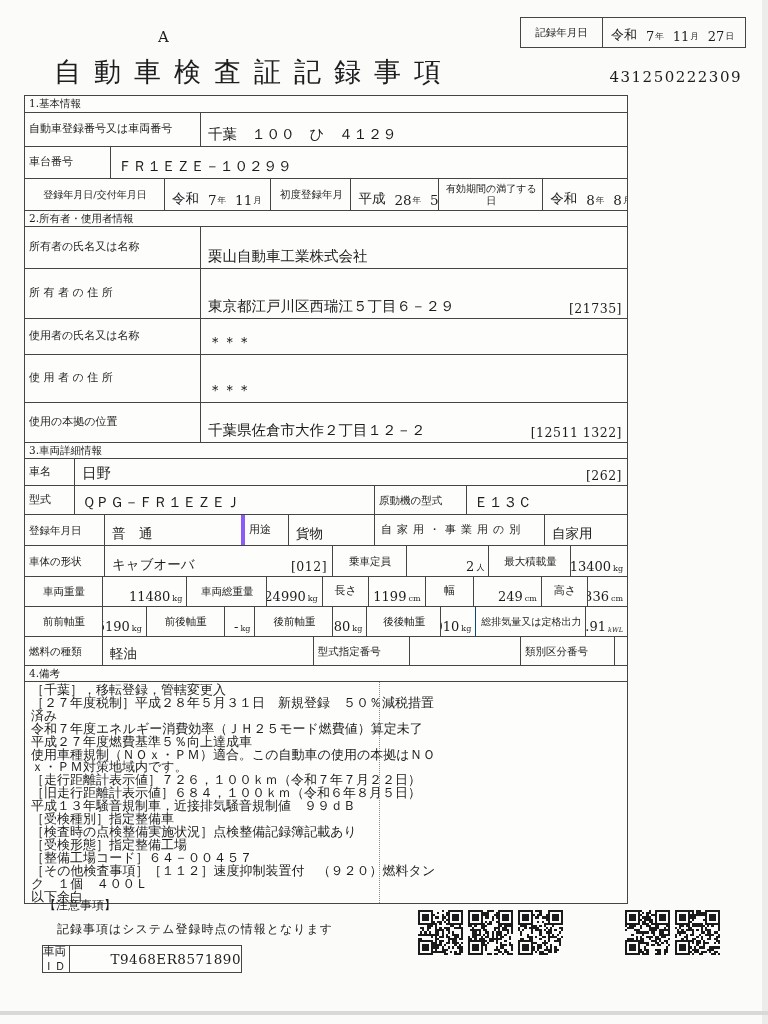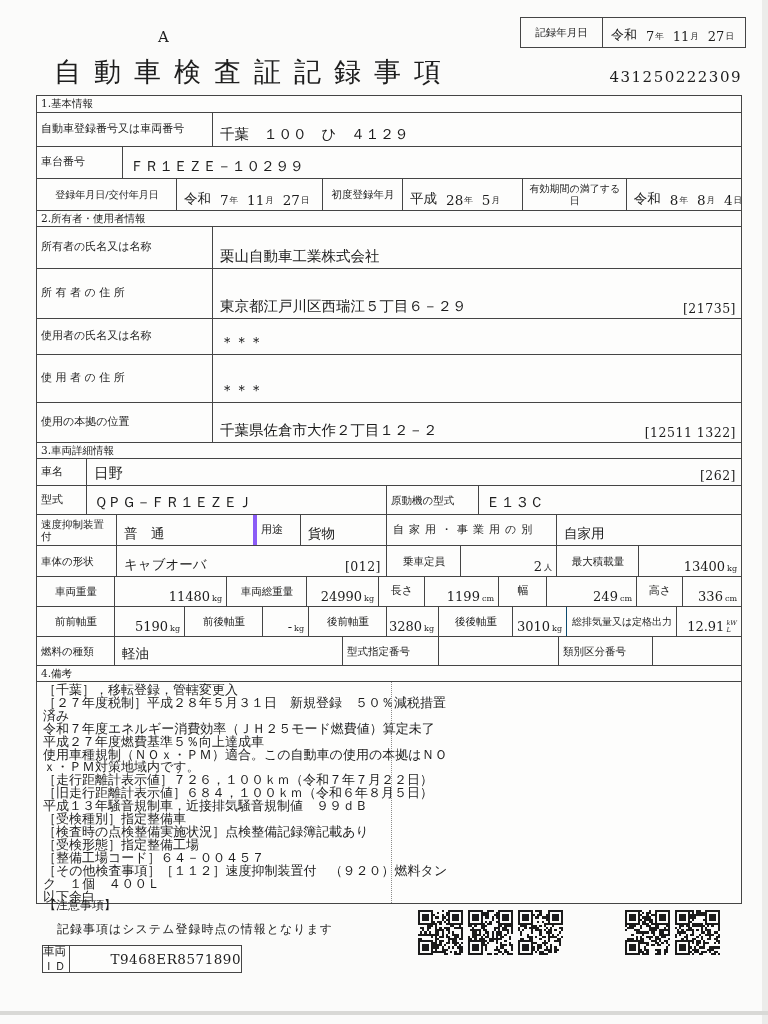--- a/index.html
+++ b/index.html
@@ -15,35 +15,35 @@
 
   
   .rec-box{position:absolute;left:520px;top:17px;width:226px;height:31px;border:1px solid #454545;display:flex;}
   .rec-label{width:82px;border-right:1px solid #454545;display:flex;align-items:center;justify-content:center;font-size:10.5px;}
   .rec-val{flex:1;display:flex;align-items:flex-end;padding:0 4px 3px 8px;font-size:13px;}
   .doc-mark{position:absolute;left:158px;top:28px;font-size:15px;}
   .title{position:absolute;left:54px;top:54px;font-size:27px;letter-spacing:13px;white-space:nowrap;}
   .doc-num{position:absolute;right:26px;top:68px;font-size:15px;letter-spacing:1.5px;}
 
   
-  .tbl{position:absolute;left:36px;top:95px;width:706px;border:1px solid #454545;background:#fdfdfc;}
+  .tbl{position:absolute;left:24px;top:95px;width:604px;border:1px solid #454545;background:#fdfdfc;}
   .trow{display:flex;border-top:1px solid #454545;}
   .trow:first-child{border-top:none;}
   .shead{height:16px;font-size:10.5px;line-height:15px;padding-left:4px;display:block;}
   .lcell{border-right:1px solid #454545;display:flex;align-items:center;padding:0 3px 0 4px;font-size:11px;flex-shrink:0;line-height:1.15;}
   .lcell.f10{font-size:10px;}
   .lcell.f105{font-size:10.5px;}
   .lcell.ctr{justify-content:center;text-align:center;}
   .lcell.sp{letter-spacing:5px;padding-left:6px;}
   .vcell{display:flex;align-items:flex-end;padding:0 5px 2px 7px;font-size:14.5px;overflow:hidden;white-space:nowrap;}
   .grow{flex:1 1 auto;min-width:0;}
   .code{margin-left:auto;font-size:12.5px;letter-spacing:0.5px;}
   .meas{justify-content:flex-end;padding-right:4px;font-size:13px;}
   .mu{font-size:8px;margin:0 0 1px 2px;}
-  .ustack{display:inline-flex;flex-direction:column;font-size:6.5px;line-height:6.5px;font-style:normal;margin:0 0 1px 2px;text-align:left;}
+  .ustack{display:inline-flex;flex-direction:row;font-size:6.5px;line-height:6.5px;font-style:normal;margin:0 0 1px 2px;text-align:left;}
   .date{font-size:13.5px;}
   .dn{margin-left:9px;}
   .du{font-size:8.5px;margin:0 0 1px 1px;}
 
   
   .remarks{position:relative;padding:3px 0 0 6px;font-size:13px;line-height:12.9px;font-family:Liberation Mono, monospace;}
   .remarks .rline{white-space:nowrap;}
   .rem-divider{position:absolute;left:354px;top:0;bottom:0;border-left:1px dotted #8a8a8a;}
 
   
@@ -166,21 +166,21 @@
     </div>
 
     <div class="trow" style="height:29px">
       <div class="lcell" style="width:50px">型式</div>
       <div class="vcell" style="width:300px;border-right:1px solid #454545">ＱＰＧ－ＦＲ１ＥＺＥＪ</div>
       <div class="lcell f105" style="width:92px">原動機の型式</div>
       <div class="vcell grow">Ｅ１３Ｃ</div>
     </div>
 
     <div class="trow" style="height:31px">
-      <div class="lcell f105" style="width:80px">速度抑制装置付</div>
+      <div class="lcell f105" style="width:80px">登録年月日</div>
       <div class="vcell" style="width:140px;border-right:4px solid #8b5cf6;font-size:13.5px">普　通</div>
       <div class="lcell" style="width:44px">用途</div>
       <div class="vcell" style="width:86px;border-right:1px solid #454545;font-size:13.5px">貨物</div>
       <div class="lcell sp" style="width:170px">自家用・事業用の別</div>
       <div class="vcell grow" style="font-size:13.5px">自家用</div>
     </div>
 
     <div class="trow" style="height:31px">
       <div class="lcell f105" style="width:80px">車体の形状</div>
       <div class="vcell" style="width:270px;border-right:1px solid #454545;font-size:13.5px">

